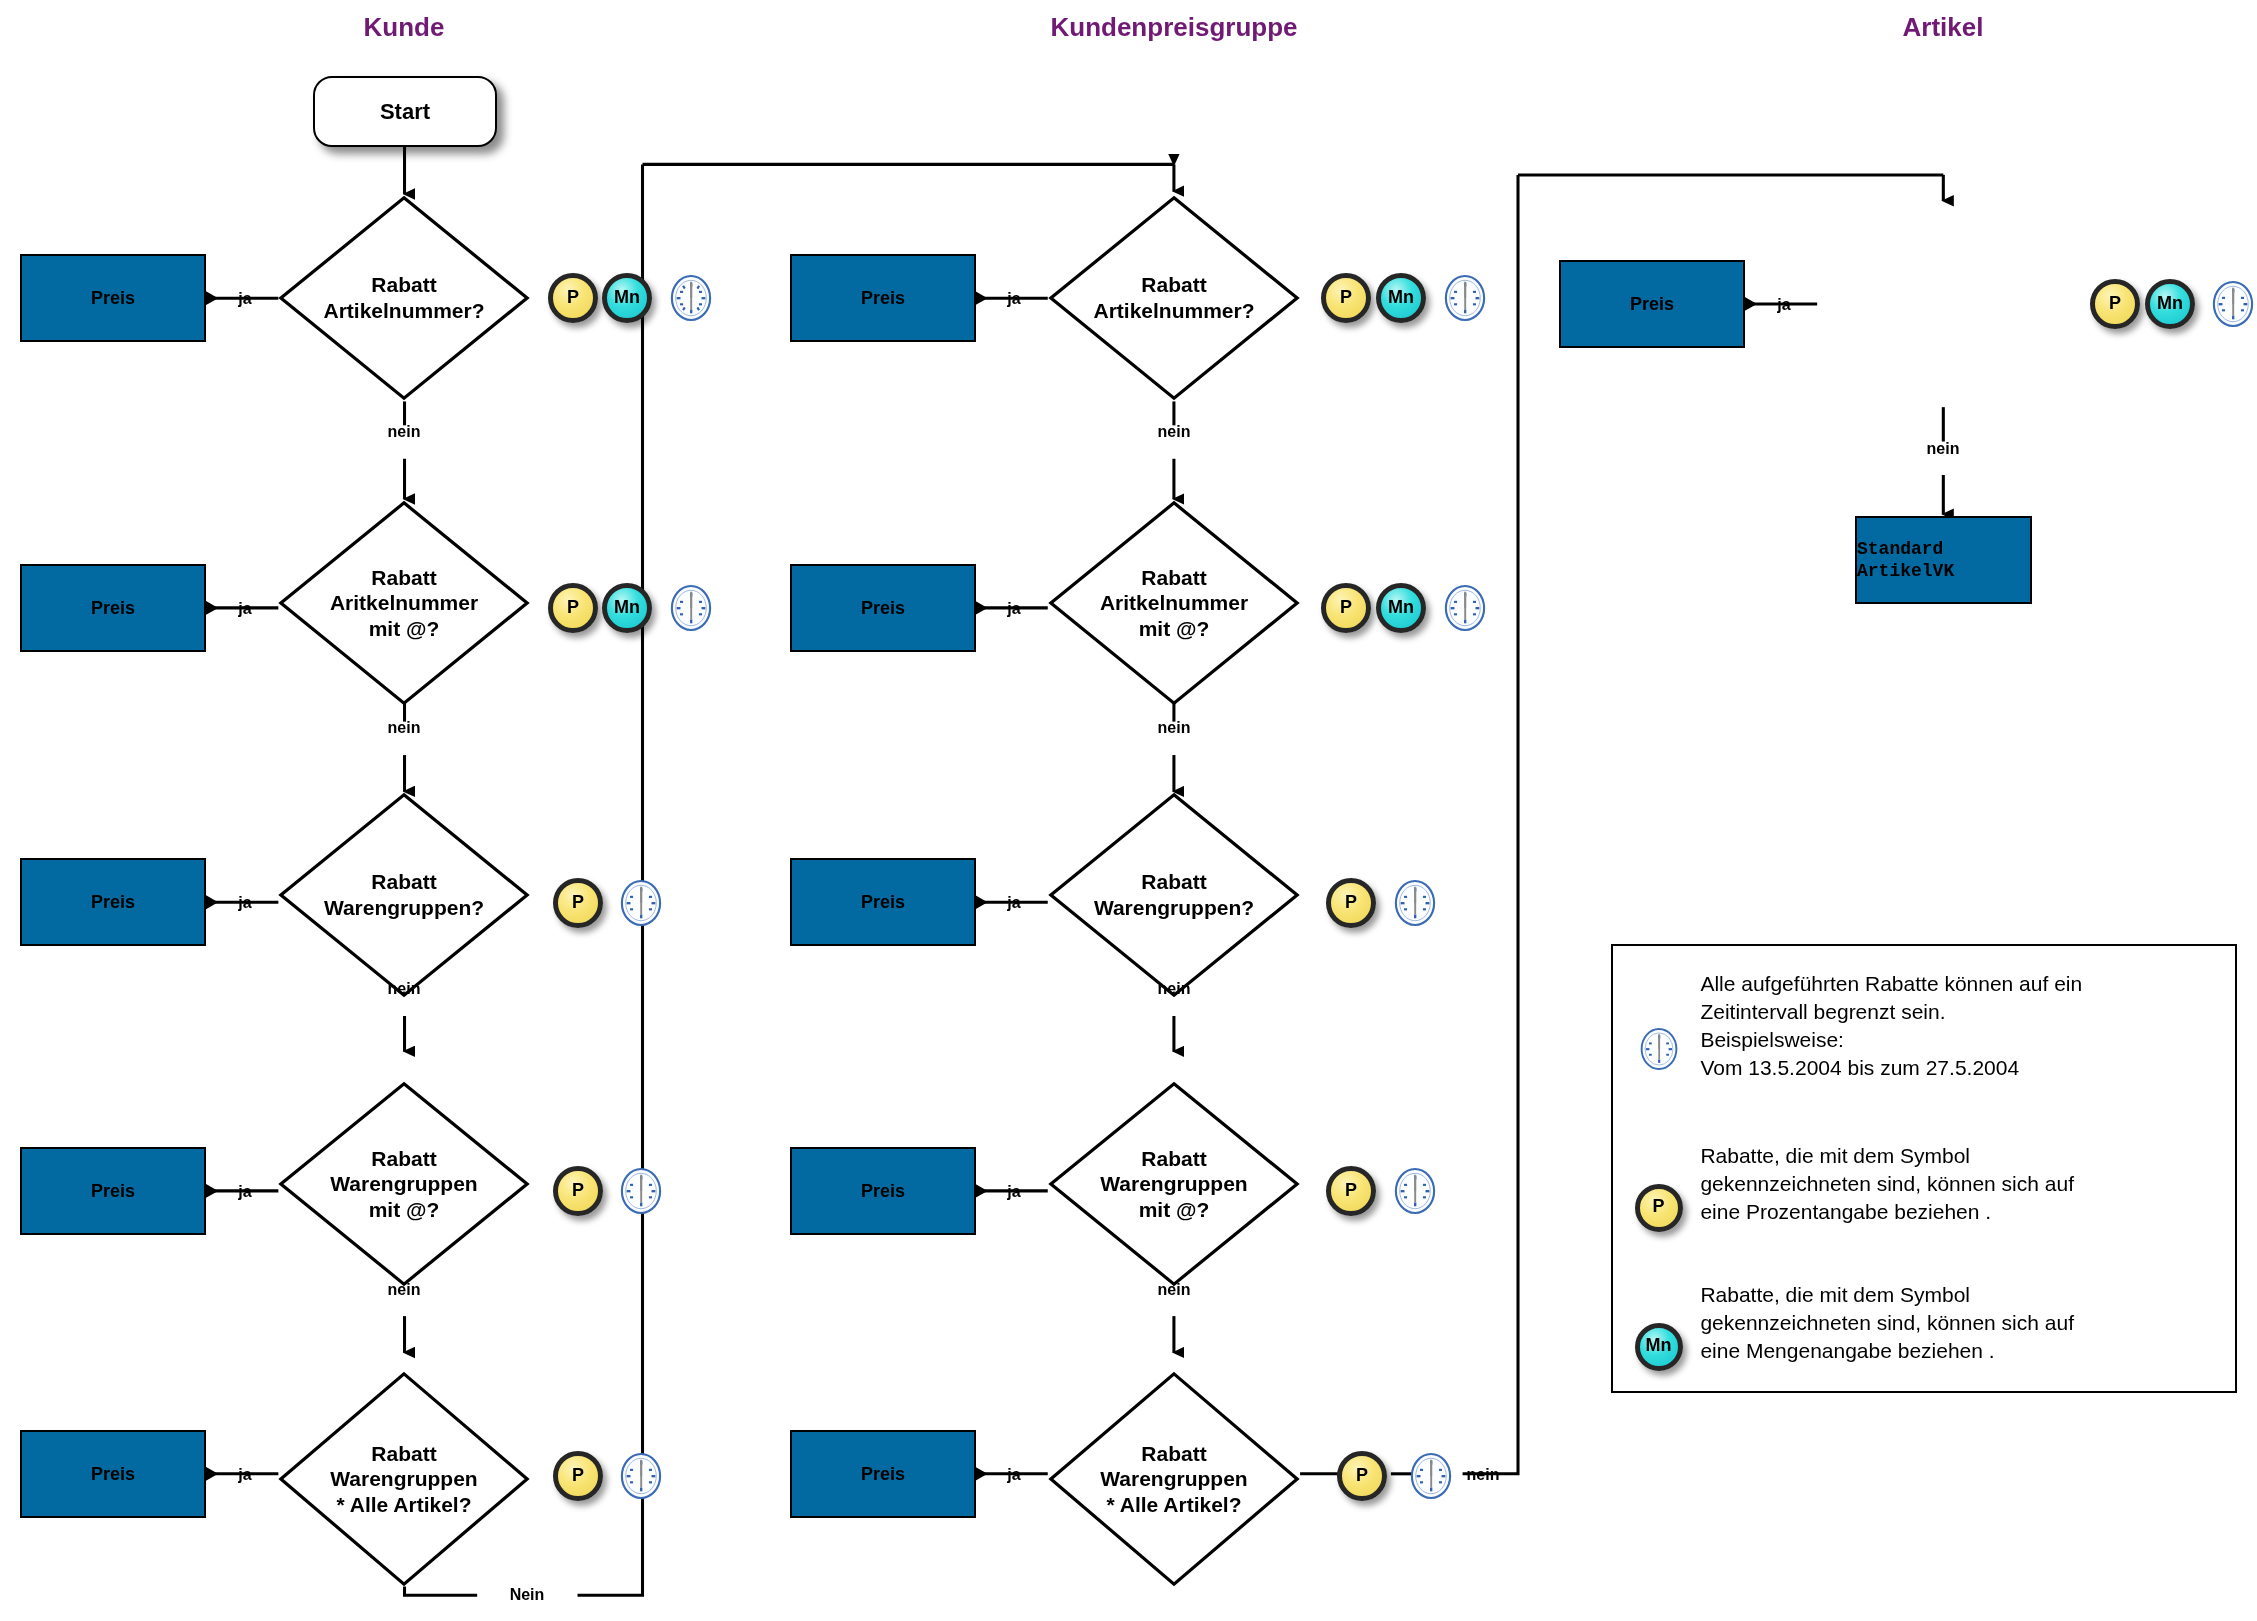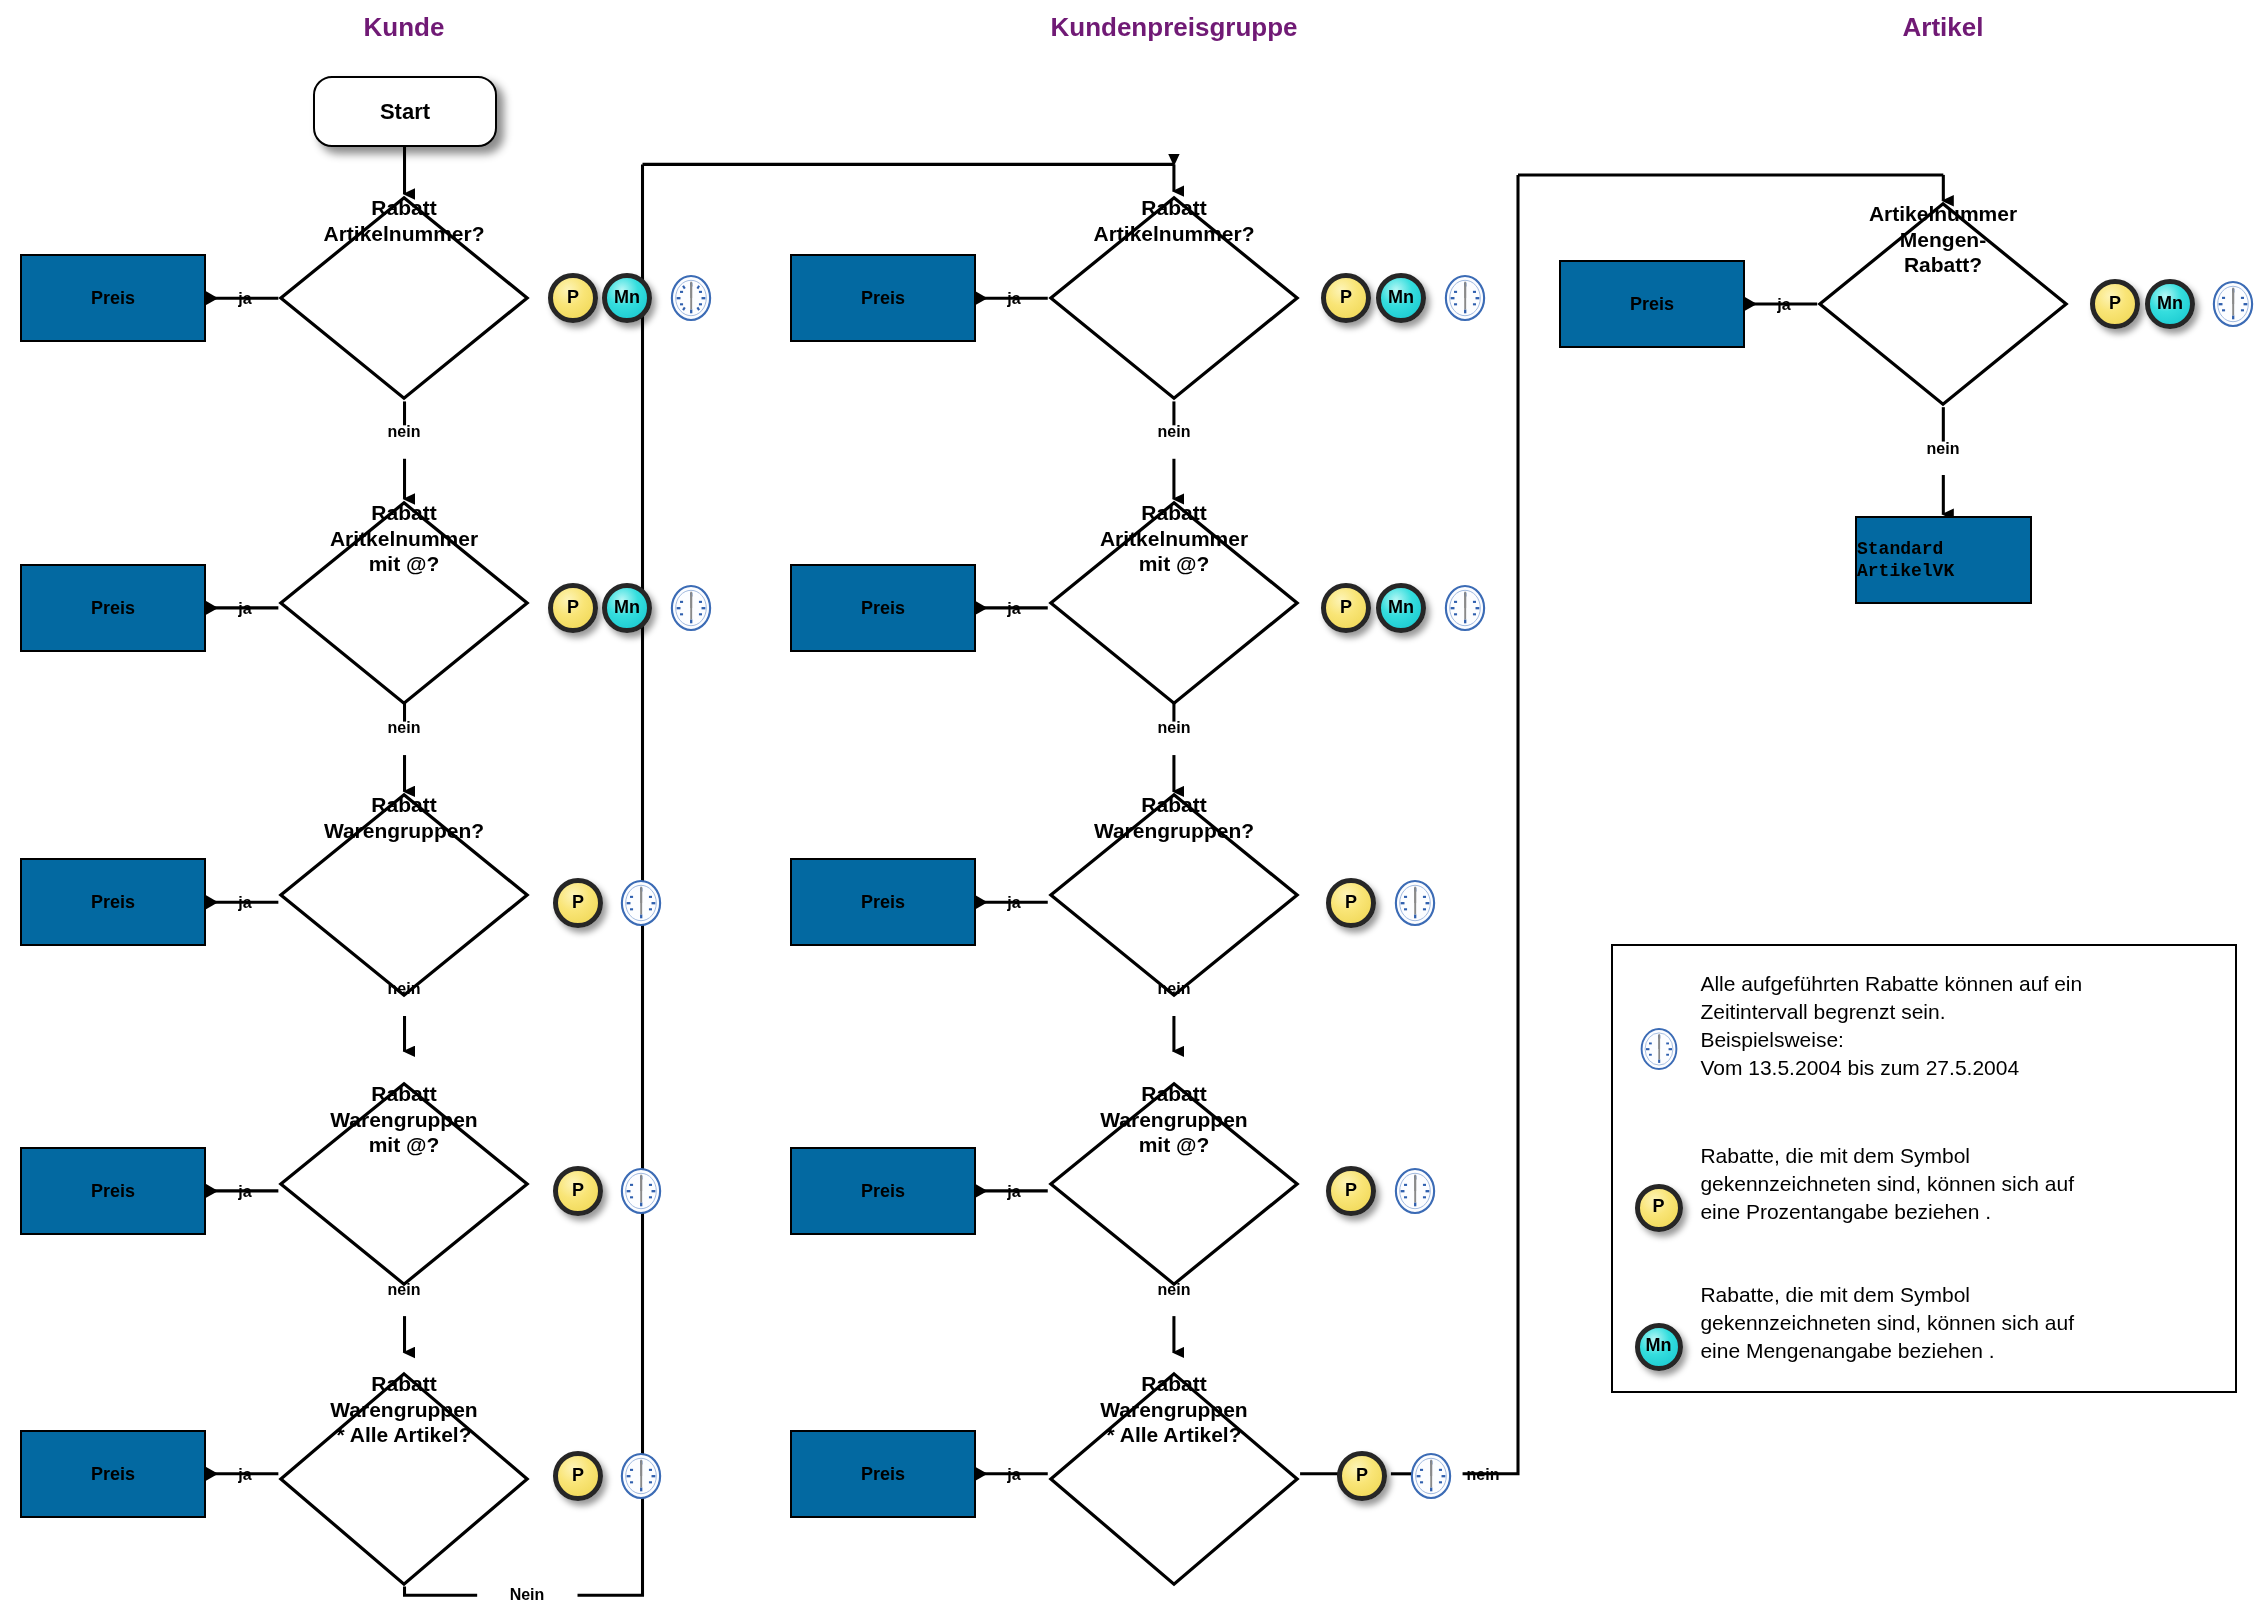--- a/index.html
+++ b/index.html
@@ -61,20 +61,21 @@
     font-size: 18px;
     font-weight: bold;
     color: #000;
     box-sizing: border-box;
     line-height: 1.25;
   }
   
   .diamond {
     position: absolute;
     display: flex;
+    align-items: center;
     justify-content: center;
   }
   .diamond svg {
     position: absolute;
     left: 0; top: 0;
     width: 100%;
     height: 100%;
   }
   .diamond .dlabel {
     position: relative;
@@ -565,28 +566,20 @@
           <rect x="31.3" y="31.5" width="3.2" height="2.2"></rect>
         </g>
         <rect x="22.2" y="9" width="2" height="17" fill="#8a8a8a"></rect>
         <rect x="22.2" y="12" width="2" height="26" fill="#8a8a8a"></rect>
       </svg>
   </div>
   <div class="edge-label" style="left:1483px; top:1475px;">nein</div>
 
   <div class="box" style="left:1559px; top:260px; width:186px; height:88px;">Preis</div>
   <div class="edge-label" style="left:1784px; top:305px;">ja</div>
-  <div class="diamond" style="left:1817px; top:201px; width:252px; height:206px;">
-    <svg viewBox="0 0 264 216" preserveAspectRatio="none">
-        <polygon points="132,3 261,108 132,213 3,108" fill="#fff" stroke="#000" stroke-width="3.4"></polygon>
-      </svg>
-    <div class="dlabel">Artikelnummer
-Mengen-
-Rabatt?</div>
-  </div>
   <div class="badge p" style="left:2090px; top:279px;">
       <span class="btxt">P</span>
     </div>
   <div class="badge mn" style="left:2145px; top:279px;">
       <span class="btxt">Mn</span>
     </div>
   <div class="clock" style="left:2211px; top:279px;">
     <svg viewBox="0 0 46 52">
         <ellipse cx="23" cy="26" rx="20" ry="23" fill="#fcfdff" stroke="#3b6bb5" stroke-width="2.2"></ellipse>
         <ellipse cx="23" cy="26" rx="16" ry="18.5" fill="none" stroke="#9db7dd" stroke-width="1"></ellipse>

